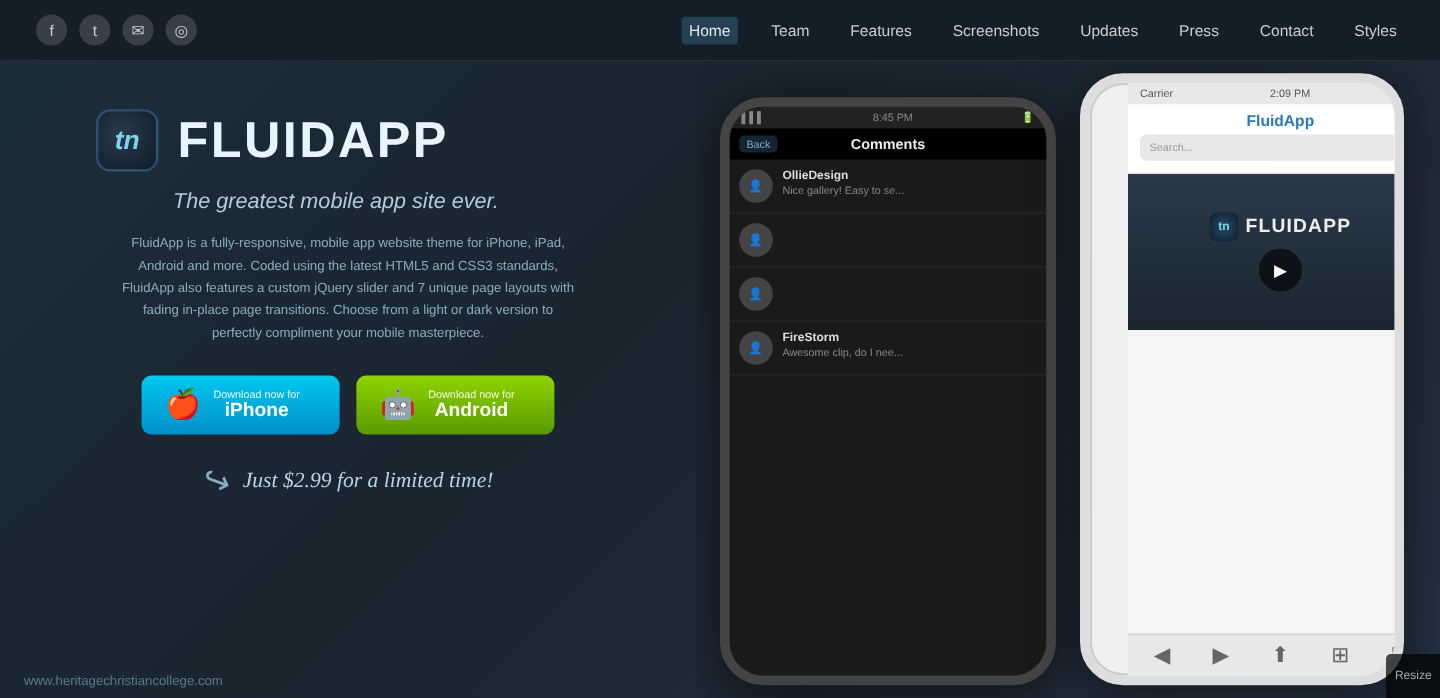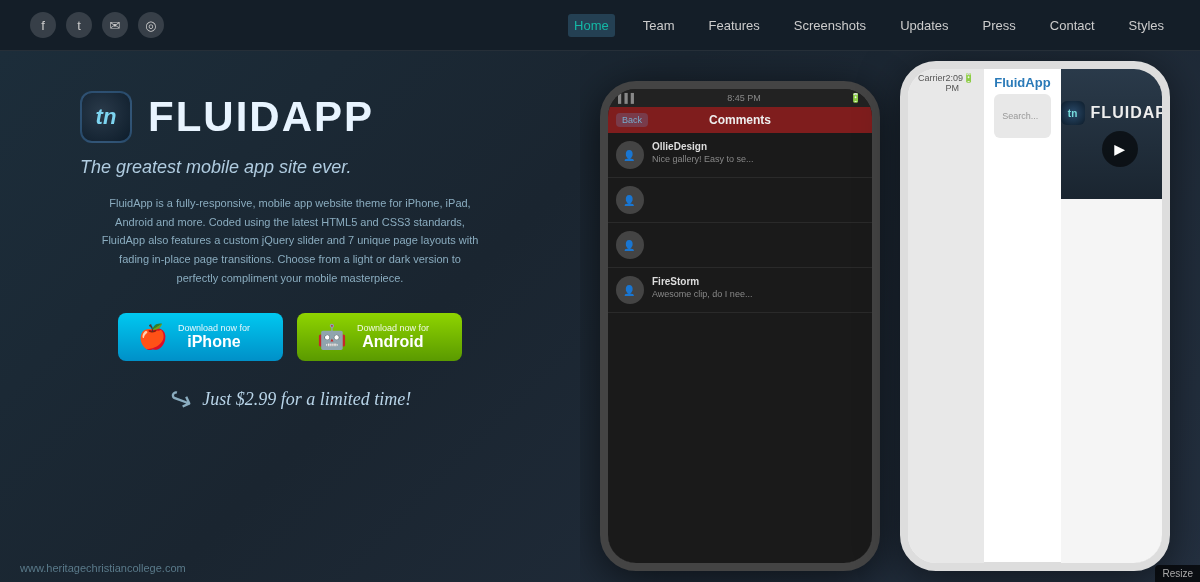--- a/index.html
+++ b/index.html
@@ -46,21 +46,21 @@
       align-items: center;
     }
     .nav-link {
       color: #ccc;
       font-size: 13px;
       text-decoration: none;
       cursor: pointer;
       padding: 4px 6px;
     }
     .nav-link.active {
-      color: #14b8a6;
+      color: #e5e5e5;
       background: rgba(100,200,255,0.2);
       border-radius: 3px;
     }
 
     
     .hero {
       position: absolute;
       top: 51px; left: 0; right: 0; bottom: 0;
       background: linear-gradient(135deg, #1c2d3a 0%, #1a2530 40%, #243040 100%);
       display: flex;
@@ -99,21 +99,21 @@
       letter-spacing: 2px;
       color: #e8f4ff;
       text-transform: uppercase;
       font-family: 'Arial Black', Arial, sans-serif;
     }
     .tagline {
       font-size: 18px;
       color: #b0cce0;
       font-style: italic;
       margin-top: -6px;
-      text-align: left;
+      text-align: center;
       padding-right: 20px;
     }
     .description {
       font-size: 11px;
       color: #8aacbf;
       line-height: 1.7;
       text-align: center;
       max-width: 380px;
       margin: 0 auto;
     }
@@ -220,21 +220,21 @@
     }
     .phone-status-bar {
       background: #222;
       padding: 4px 10px;
       font-size: 9px;
       color: #888;
       display: flex;
       justify-content: space-between;
     }
     .phone-nav-bar {
-      background: #7f1d1d;
+      background: #000000;
       padding: 6px 10px;
       display: flex;
       align-items: center;
       justify-content: center;
       position: relative;
     }
     .phone-back-btn {
       position: absolute;
       left: 8px;
       font-size: 9px;
@@ -291,21 +291,22 @@
       border-radius: 36px;
       border: 8px solid #ddd;
       box-shadow: 0 8px 40px rgba(0,0,0,0.5), inset 0 0 0 2px #ccc;
       overflow: hidden;
     }
     .phone-front-screen {
       width: 100%;
       height: 100%;
       background: #f5f5f5;
       display: flex;
-      flex-direction: row;
+      flex-direction: column;
+      margin-left: 32px;
     }
     .phone-front-status {
       background: #e8e8e8;
       padding: 4px 10px;
       font-size: 9px;
       color: #555;
       display: flex;
       justify-content: space-between;
     }
     .phone-front-header {
@@ -316,21 +317,21 @@
     .phone-front-app-name {
       font-size: 13px;
       font-weight: bold;
       color: #2a7ab8;
       text-align: center;
     }
     .phone-front-search {
       background: #e8e8e8;
       border-radius: 6px;
       margin: 4px 0;
-      padding: 17px 8px;
+      padding: 6px 8px;
       font-size: 9px;
       color: #999;
     }
     .phone-front-body {
       flex: 1;
       display: flex;
       flex-direction: column;
     }
     .phone-front-hero {
       background: linear-gradient(180deg, #2a3a4a 0%, #1a2530 100%);
@@ -406,21 +407,21 @@
       text-align: center;
     }
 
     .resize-badge {
       position: absolute;
       bottom: 0;
       right: 0;
       background: rgba(0,0,0,0.7);
       color: #aaa;
       font-size: 10px;
-      padding: 3px 7px;
+      padding: 13px 7px;
       border-radius: 4px 0 0 0;
     }
   </style>
 </head>
 <body>
 
 <nav>
   <div class="nav-social">
     <div class="social-icon">f</div>
     <div class="social-icon">t</div>

